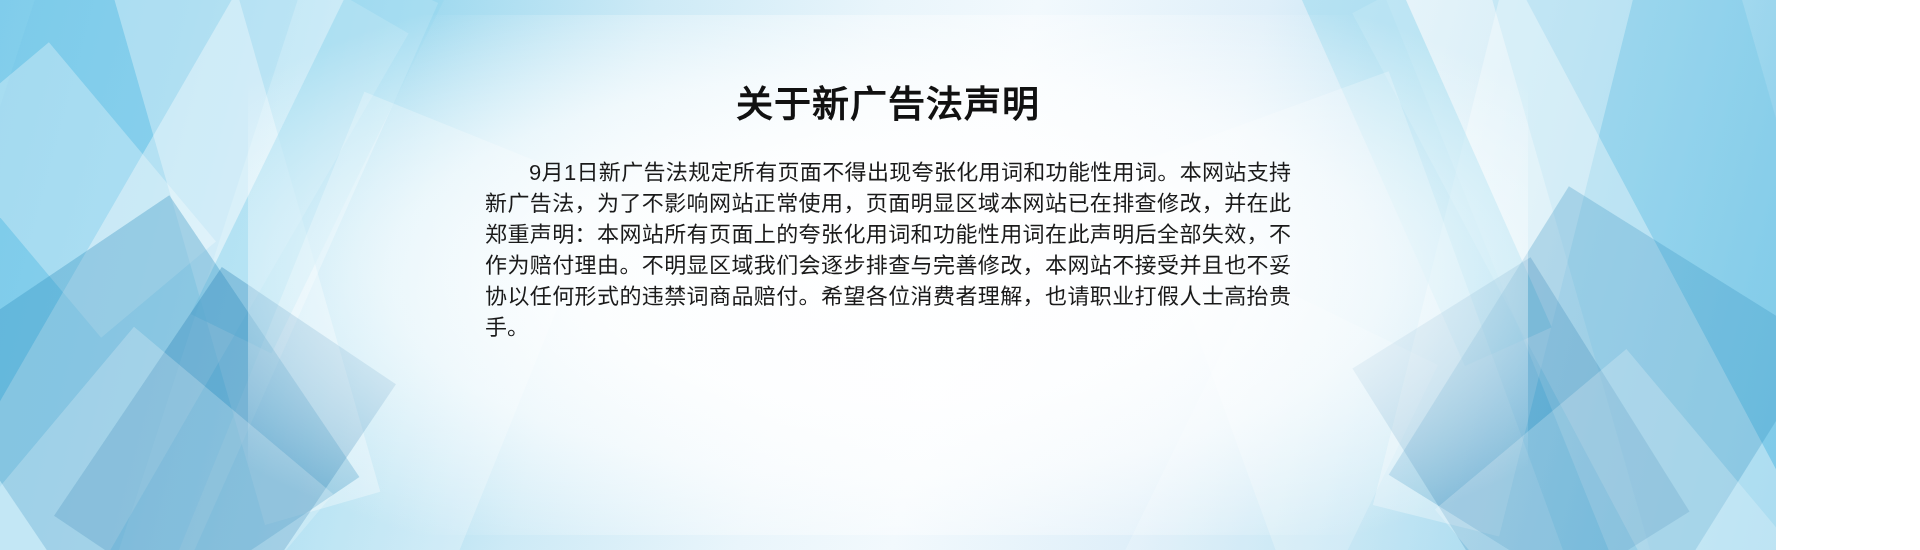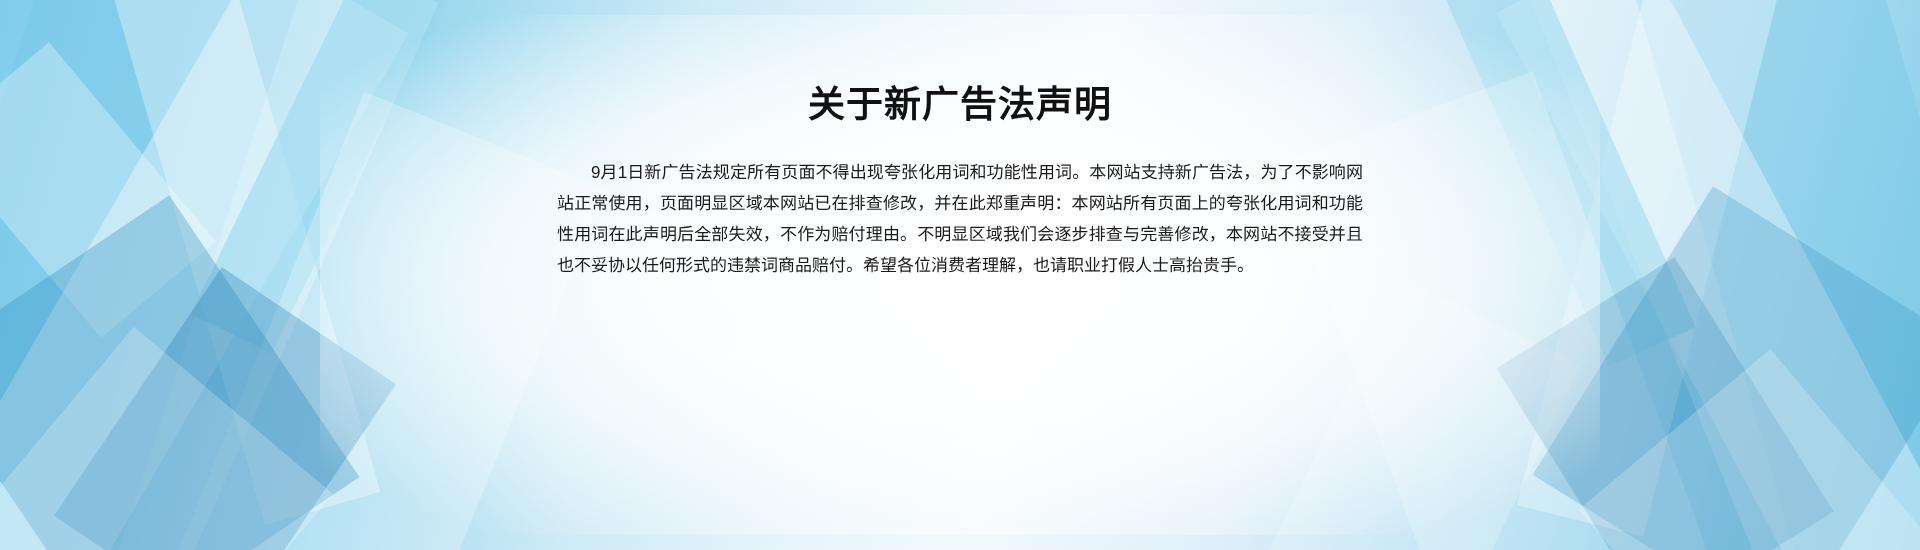--- a/index.html
+++ b/index.html
@@ -8,21 +8,21 @@
     padding: 0;
     background: #ffffff;
   }
   body {
     font-family: "Liberation Sans", "DejaVu Sans", sans-serif;
   }
 
   
   .banner {
     position: relative;
-    width: 1920px;
+    width: 1776px;
     height: 550px;
     overflow: hidden;
     background: linear-gradient(105deg,
                 #49b7e2 0%,
                 #63c3e8 10%,
                 #9ed9ef 22%,
                 #cdeaf6 34%,
                 #e9f5fb 46%,
                 #f2f9fd 54%,
                 #dfeff9 66%,
@@ -98,21 +98,21 @@
     margin: 0 0 30px 0;
     text-align: center;
     font-size: 37px;
     font-weight: bold;
     color: #111111;
     letter-spacing: 1px;
     line-height: 1.15;
   }
 
   .body-text {
-    font-size: 17px;
+    font-size: 22px;
     line-height: 31px;
     color: #1a1a1a;
     text-align: justify;
     text-justify: inter-ideograph;
   }
   .para {
     margin: 0;
   }
   .para-indent {
     text-indent: 2em;

